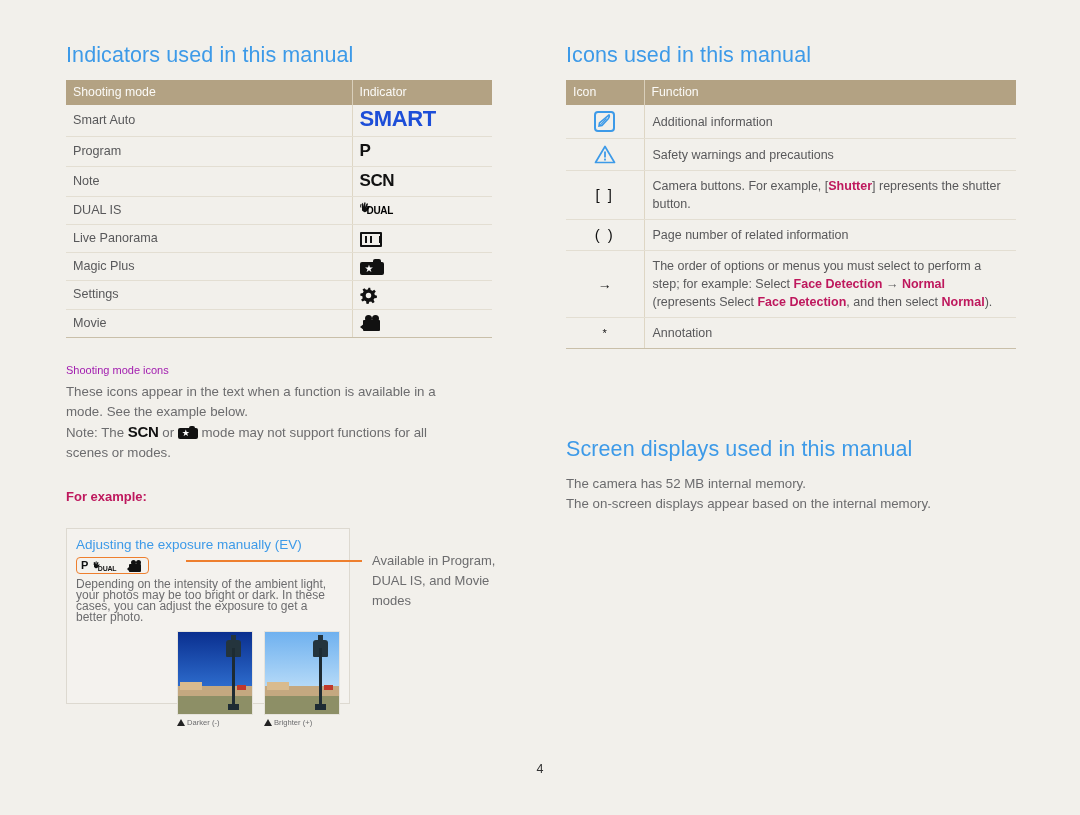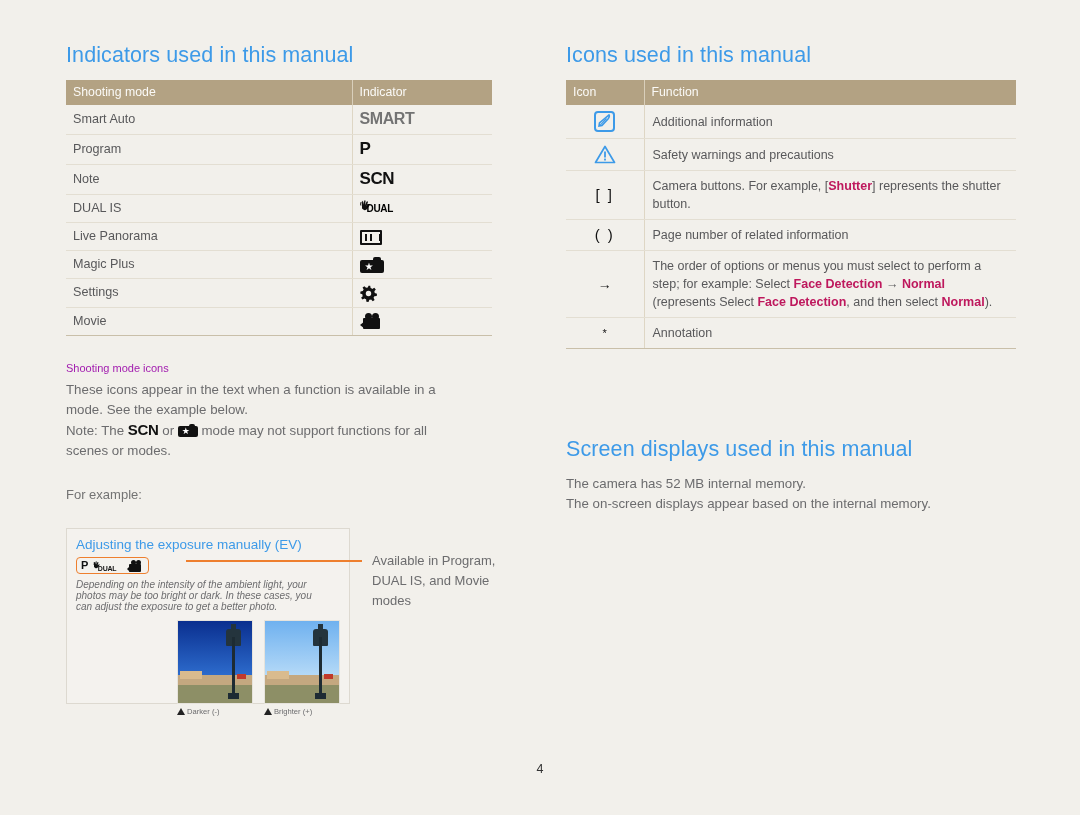--- a/index.html
+++ b/index.html
@@ -77,22 +77,22 @@
   .tbl-left col.c1 { width: 286px; }
   .tbl-left col.c2 { width: 140px; }
   .tbl-left td { height: 17px; }
   .mode-text {
     font-family: "Liberation Sans", sans-serif;
     font-size: 12.6px;
     color: #4a4a4c;
   }
   .ind-smart {
     font-weight: bold;
-    font-size: 16px;
-    color: #737373;
+    font-size: 22px;
+    color: #1d4ed8;
     letter-spacing: -0.4px;
   }
   .ind-p {
     font-weight: bold;
     font-size: 17px;
     color: #111;
   }
   .ind-scn {
     font-weight: bold;
     font-size: 17px;
@@ -243,22 +243,22 @@
     margin: 0;
   }
   .inline-scn {
     font-weight: bold;
     font-size: 15px;
     color: #111;
     letter-spacing: -0.3px;
   }
   .for-example {
     font-size: 13px;
-    font-weight: normal;
-    color: #737373;
+    font-weight: bold;
+    color: #be185d;
     margin: 26px 0 10px 0;
   }
 
   
   .example-box {
     position: absolute;
     left: 66px;
     top: 528px;
     width: 284px;
     height: 176px;
@@ -294,25 +294,24 @@
     font-size: 7px; font-weight: bold; color: #111; letter-spacing: -0.2px;
   }
   .ex-movie { display:inline-block; width: 17px; height: 12px; position: relative; vertical-align: middle;}
   .ex-movie .mb { position:absolute; left:2px; top:4px; width:12px; height:8px; background:#111; border-radius:1px;}
   .ex-movie .r1 { position:absolute; left:4px; top:0; width:5px;height:5px;background:#111;border-radius:50%;}
   .ex-movie .r2 { position:absolute; left:9px; top:0; width:5px;height:5px;background:#111;border-radius:50%;}
   .ex-movie .ln { position:absolute; left:0; top:6px; width:0;height:0;
       border-top:3px solid transparent;border-bottom:3px solid transparent;border-right:3px solid #111;}
 
   .ex-desc {
-    font-size: 10px;
+    font-size: 12px;
     line-height: 11px;
     color: #6c6c6e;
     margin: 5px 12px 0 0;
-    font-style: italic;
   }
   .thumbs {
     margin-top: 8px;
     display: flex;
     gap: 11px;
     justify-content: flex-end;
   }
   .thumb-wrap { width: 76px; }
   .thumb {
     width: 76px; height: 84px;

